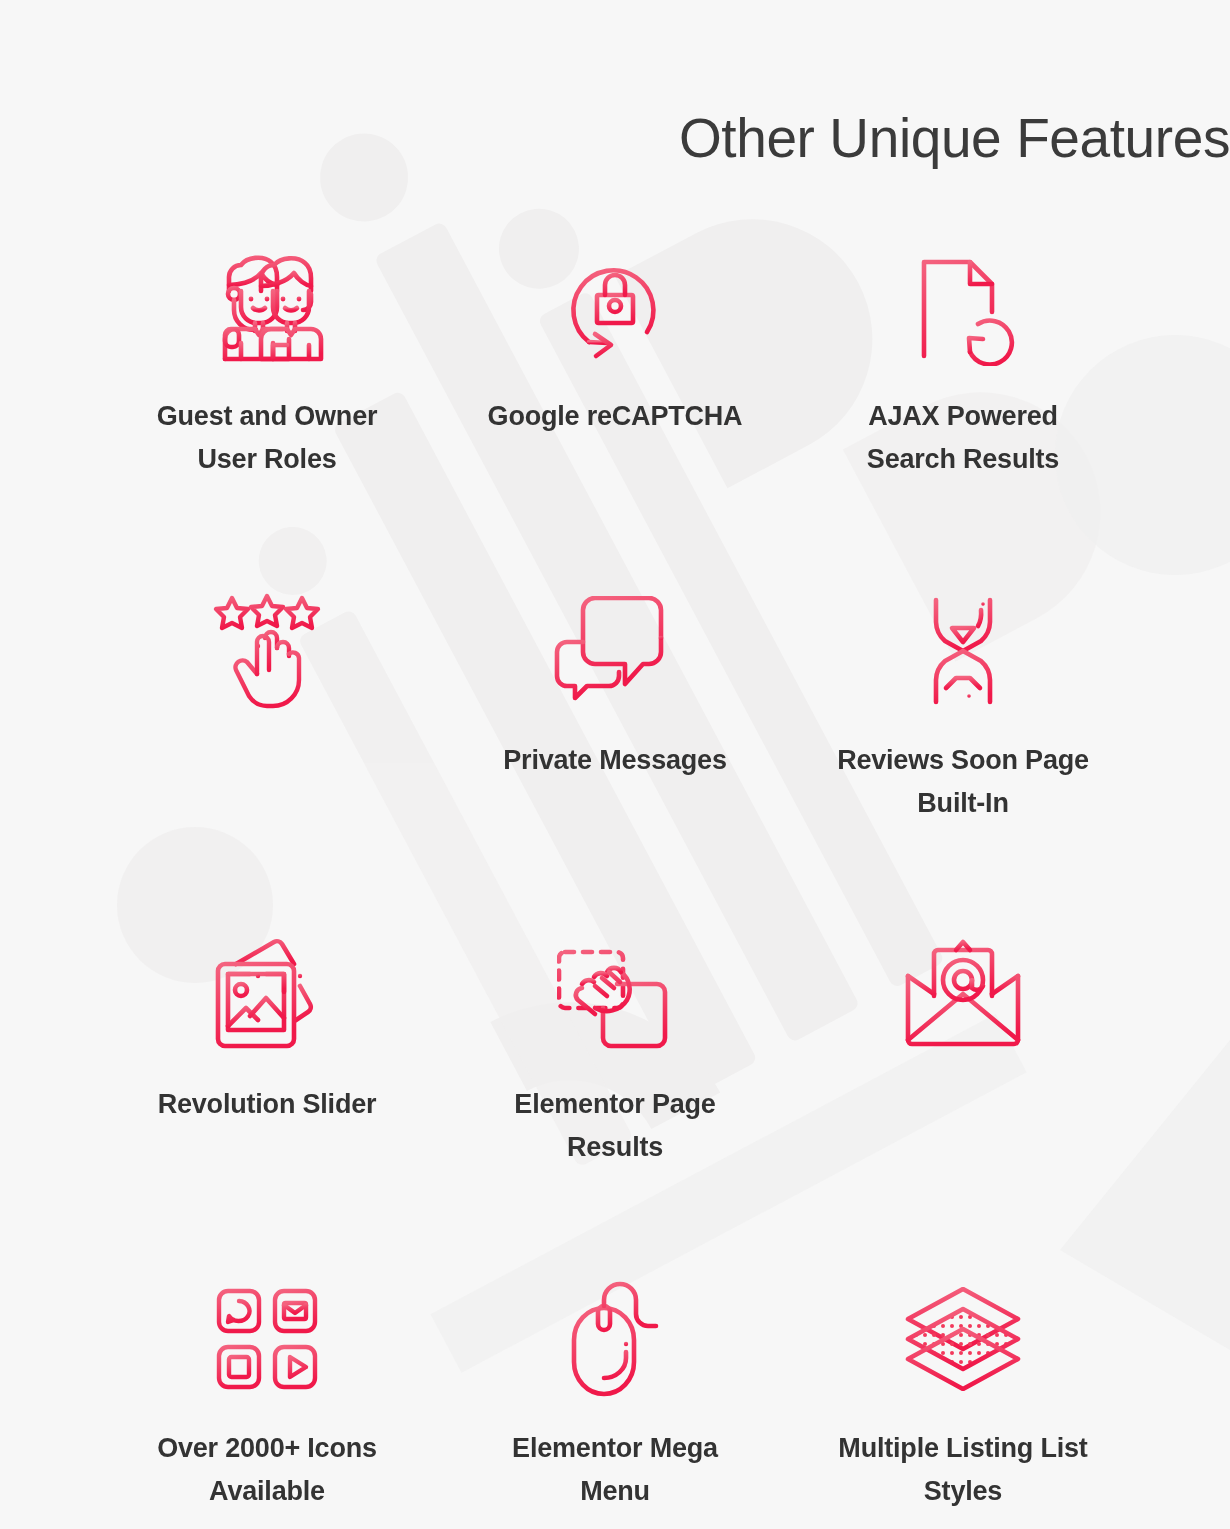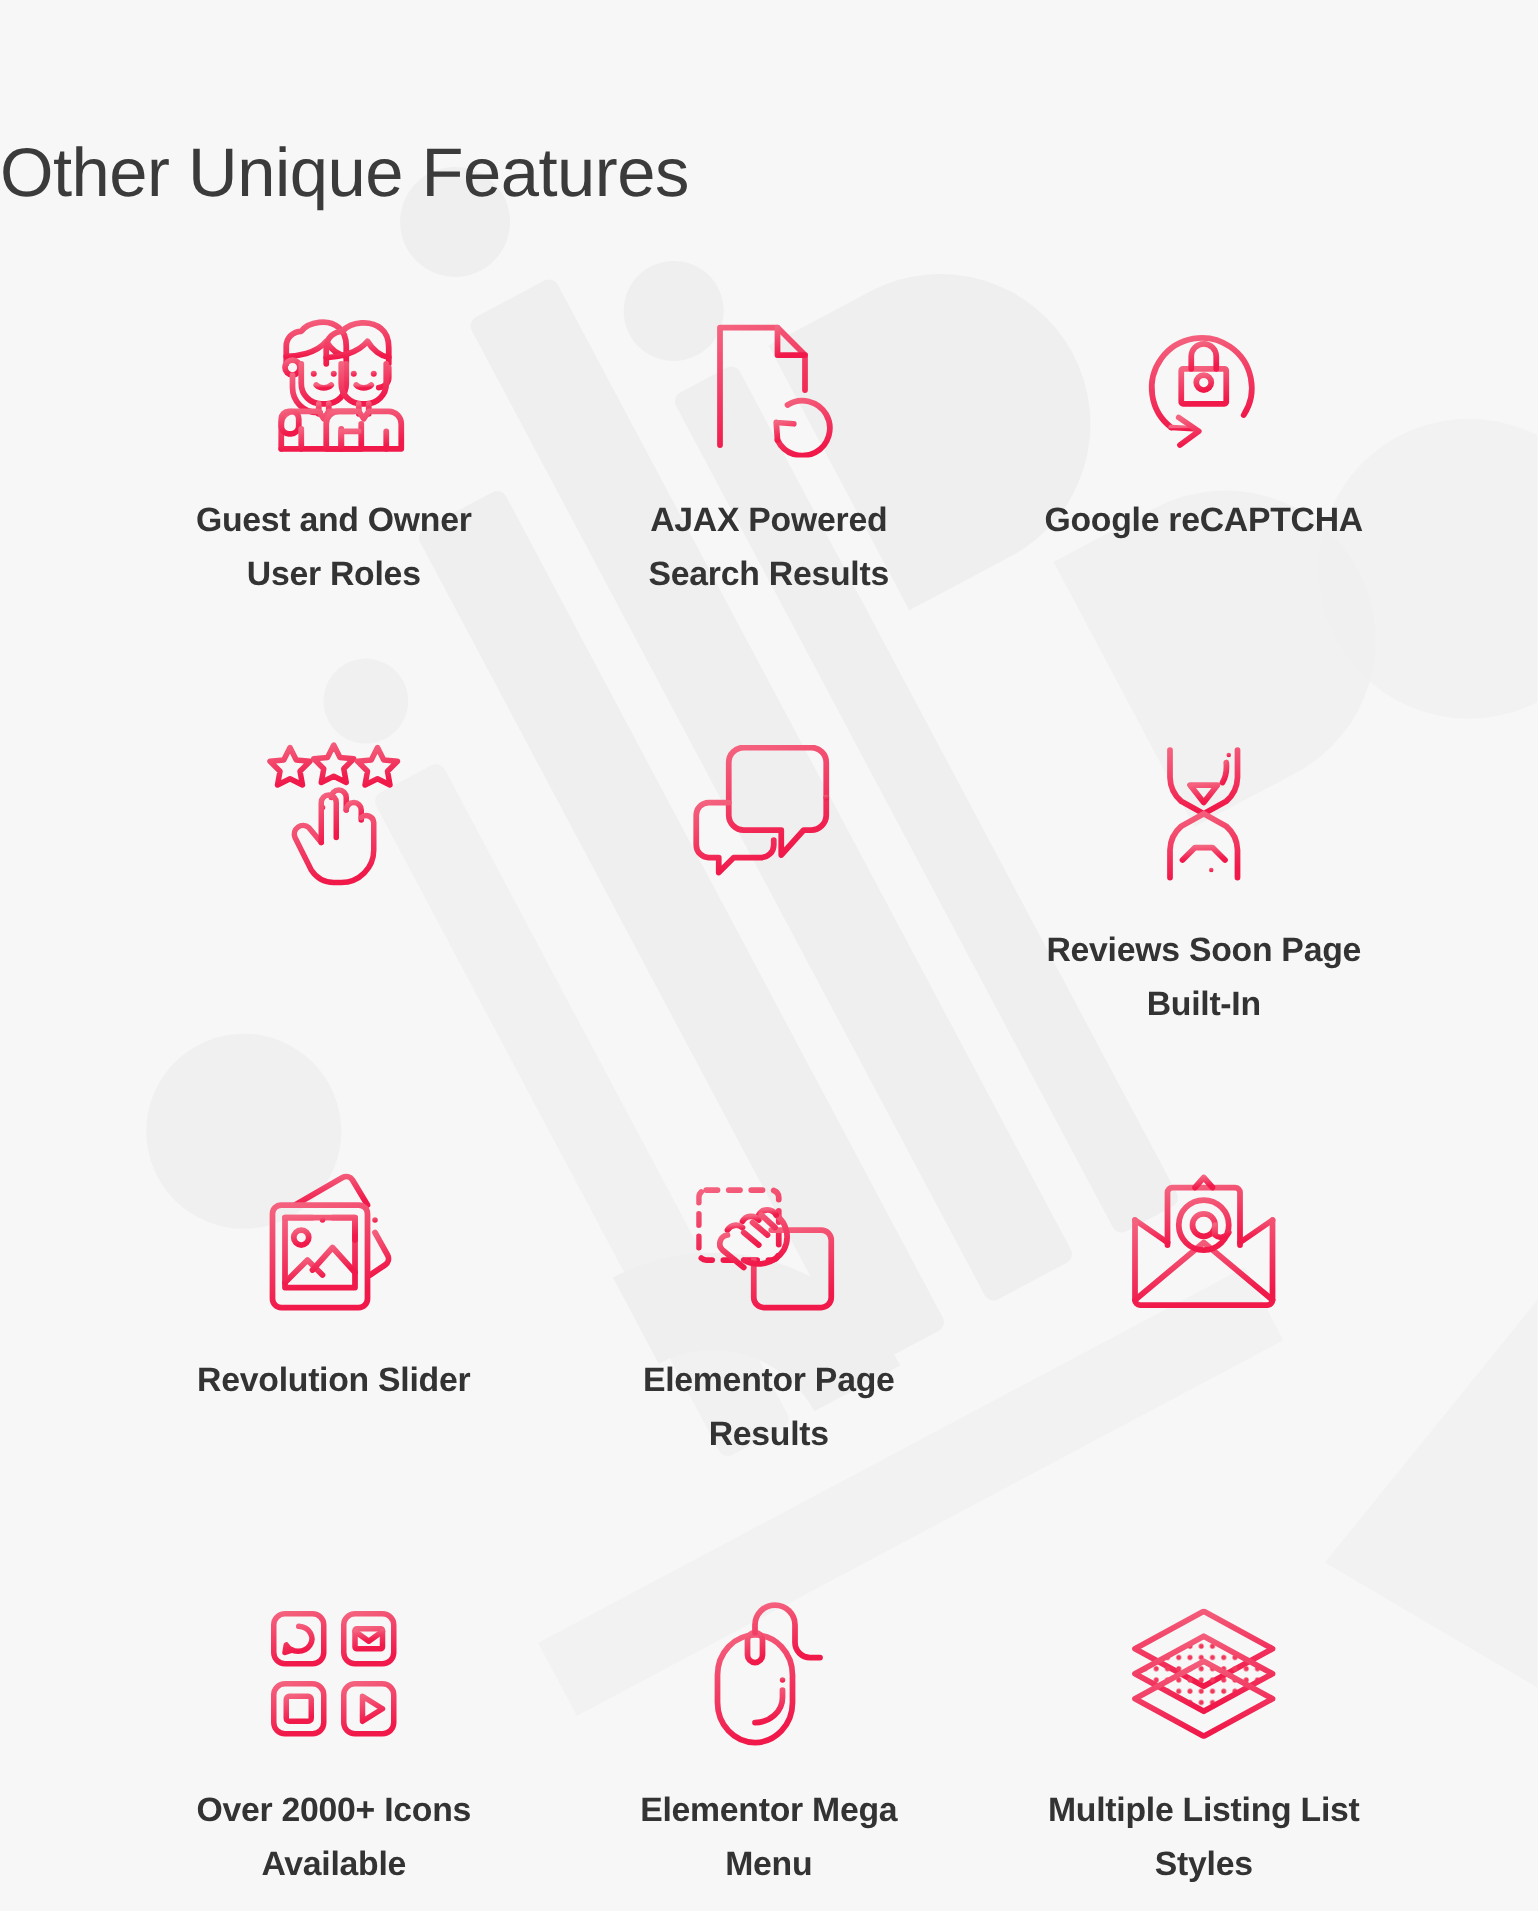--- a/index.html
+++ b/index.html
@@ -23,21 +23,21 @@
     position: absolute;
     inset: 0;
     pointer-events: none;
     z-index: 0;
   }
 
   
   .page-title {
     position: relative;
     z-index: 2;
-    text-align: left;
+    text-align: right;
     font-size: 55px;
     font-weight: 300;
     letter-spacing: -0.4px;
     color: #3b3b3b;
     padding-top: 108px;
     line-height: 1.1;
   }
 
   
   .features-grid {
@@ -143,20 +143,43 @@
             <path d="M56 112 V92 a10 10 0 0 1 10-10 h16 l4 6 4-6 h16 a10 10 0 0 1 10 10 v20 z"></path>
             <path d="M68 112 V98 h14 M104 112 V98"></path>
           </g>
         </svg>
       </div>
       <div class="feature-label">Guest and Owner User Roles</div>
     </div>
 
     <div class="feature">
       <div class="feature-icon">
+        <svg width="112" height="118" viewBox="0 0 112 118">
+          <defs>
+            <linearGradient id="g2" x1="0.1" y1="0" x2="0.3" y2="1">
+              <stop offset="0" stop-color="#f4637f"></stop>
+                <stop offset="1" stop-color="#f0194a"></stop>
+            </linearGradient>
+          </defs>
+          <g fill="none" stroke="url(#g2)" stroke-width="4.6" stroke-linecap="round" stroke-linejoin="round">
+            <path d="M88 84 A40 40 0 1 0 30 94"></path>
+            <path d="M30 94 l18 1"></path>
+            <path d="M36 86 L52 97 L37 108"></path>
+            <rect x="38" y="47" width="36" height="28" rx="1.5"></rect>
+            <path d="M46 47 V37 a10 10 0 0 1 20 0 v10"></path>
+            <circle cx="56" cy="58" r="6"></circle>
+            <path d="M56 64 v8"></path>
+          </g>
+        </svg>
+      </div>
+      <div class="feature-label">Google reCAPTCHA</div>
+    </div>
+
+    <div class="feature">
+      <div class="feature-icon">
         <svg width="114" height="118" viewBox="0 0 114 118">
           <defs>
             <linearGradient id="g3" x1="0" y1="0" x2="0.3" y2="1">
               <stop offset="0" stop-color="#f4637f"></stop>
                 <stop offset="1" stop-color="#f0194a"></stop>
             </linearGradient>
           </defs>
           <g fill="none" stroke="url(#g3)" stroke-width="4.6" stroke-linecap="round" stroke-linejoin="round">
             <path d="M18 108 V14 h46 l22 22 v28"></path>
             <path d="M18 108 h44"></path>
@@ -169,43 +192,20 @@
             <path d="M72 76 a22 22 0 1 1 -8 28"></path>
             <path d="M64 104 l-1 -14 M63 90 l14 1"></path>
           </g>
         </svg>
       </div>
       <div class="feature-label">AJAX Powered Search Results</div>
     </div>
 
     <div class="feature">
       <div class="feature-icon">
-        <svg width="112" height="118" viewBox="0 0 112 118">
-          <defs>
-            <linearGradient id="g2" x1="0.1" y1="0" x2="0.3" y2="1">
-              <stop offset="0" stop-color="#f4637f"></stop>
-                <stop offset="1" stop-color="#f0194a"></stop>
-            </linearGradient>
-          </defs>
-          <g fill="none" stroke="url(#g2)" stroke-width="4.6" stroke-linecap="round" stroke-linejoin="round">
-            <path d="M88 84 A40 40 0 1 0 30 94"></path>
-            <path d="M30 94 l18 1"></path>
-            <path d="M36 86 L52 97 L37 108"></path>
-            <rect x="38" y="47" width="36" height="28" rx="1.5"></rect>
-            <path d="M46 47 V37 a10 10 0 0 1 20 0 v10"></path>
-            <circle cx="56" cy="58" r="6"></circle>
-            <path d="M56 64 v8"></path>
-          </g>
-        </svg>
-      </div>
-      <div class="feature-label">Google reCAPTCHA</div>
-    </div>
-
-    <div class="feature">
-      <div class="feature-icon">
         <svg width="118" height="122" viewBox="0 0 118 122">
           <defs>
             <linearGradient id="g4" x1="0" y1="0" x2="0.25" y2="1">
               <stop offset="0" stop-color="#f4637f"></stop>
                 <stop offset="1" stop-color="#f0194a"></stop>
             </linearGradient>
           </defs>
           <g fill="none" stroke="url(#g4)" stroke-width="4.4" stroke-linecap="round" stroke-linejoin="round">
             <path d="M24 8 l5 10 11 1 -8 8 2 11 -10 -5 -10 5 2 -11 -8 -8 11 -1 z"></path>
             <path d="M59 6 l5 10 11 1 -8 8 2 11 -10 -5 -10 5 2 -11 -8 -8 11 -1 z"></path>
@@ -233,20 +233,21 @@
           <g fill="none" stroke="url(#g5)" stroke-width="4.6" stroke-linecap="round" stroke-linejoin="round">
             <path d="M108 14 v42 a12 12 0 0 1 -12 12 h-6 l-18 20 v-20 h-30 a12 12 0 0 1 -12 -12 V14 a12 12 0 0 1 12 -12 h54 a12 12 0 0 1 12 12 z"></path>
             <circle cx="108" cy="42" r="2.3" fill="url(#g5)" stroke="none"></circle>
             <path d="M48 20 h46"></path>
             <path d="M48 34 h46"></path>
             <path d="M48 48 h32"></path>
             <path d="M30 46 h-16 a10 10 0 0 0 -10 10 v24 a10 10 0 0 0 10 10 h8 v12 l12 -12 h22 a10 10 0 0 0 10 -10 v-4"></path>
           </g>
         </svg>
       </div>
+      <div class="feature-label">Private Messages</div>
     </div>
 
     <div class="feature">
       <div class="feature-icon">
         <svg width="98" height="118" viewBox="0 0 98 118">
           <defs>
             <linearGradient id="g6" x1="0" y1="0" x2="0.2" y2="1">
               <stop offset="0" stop-color="#f4637f"></stop>
                 <stop offset="1" stop-color="#f0194a"></stop>
             </linearGradient>

